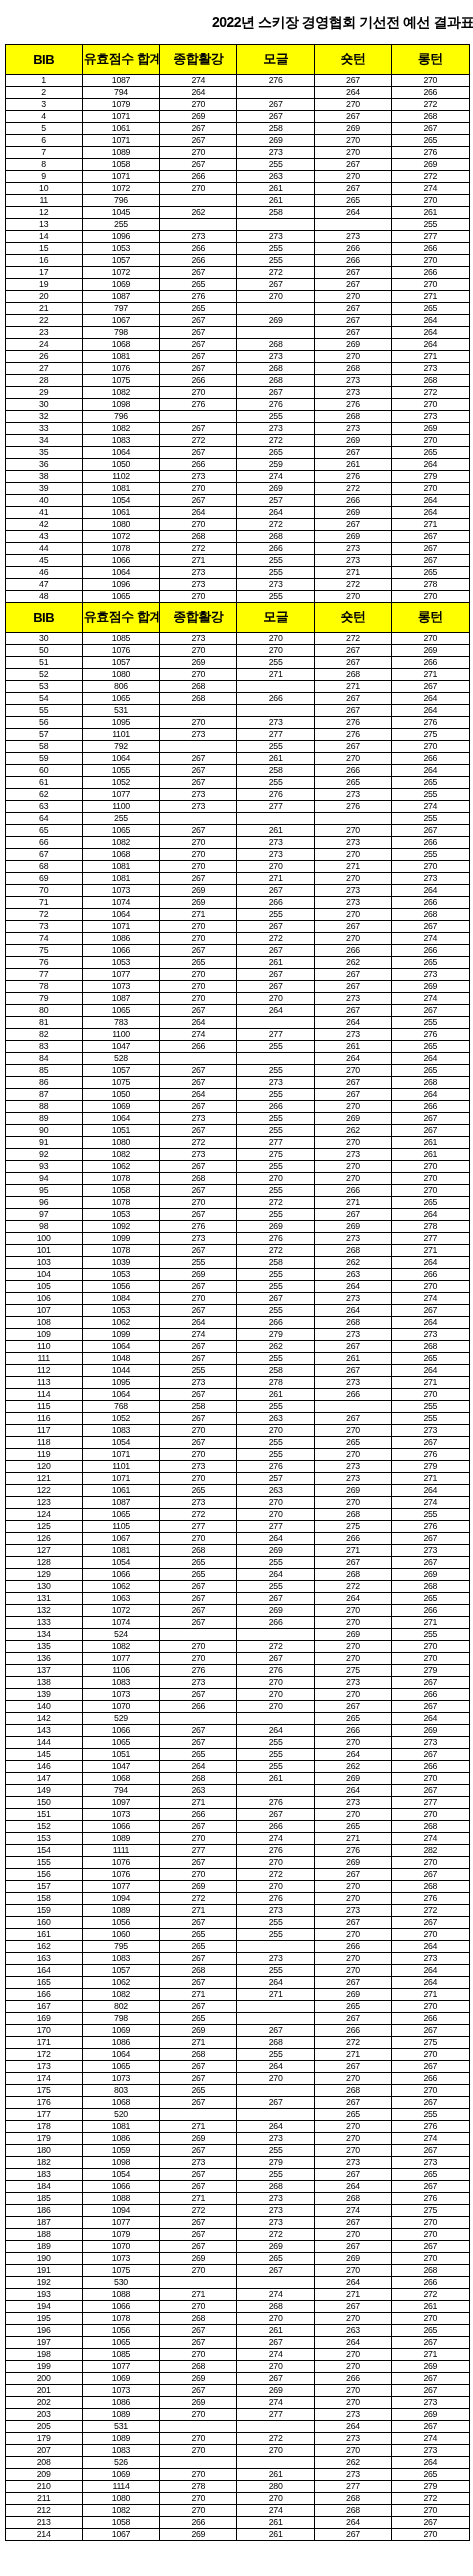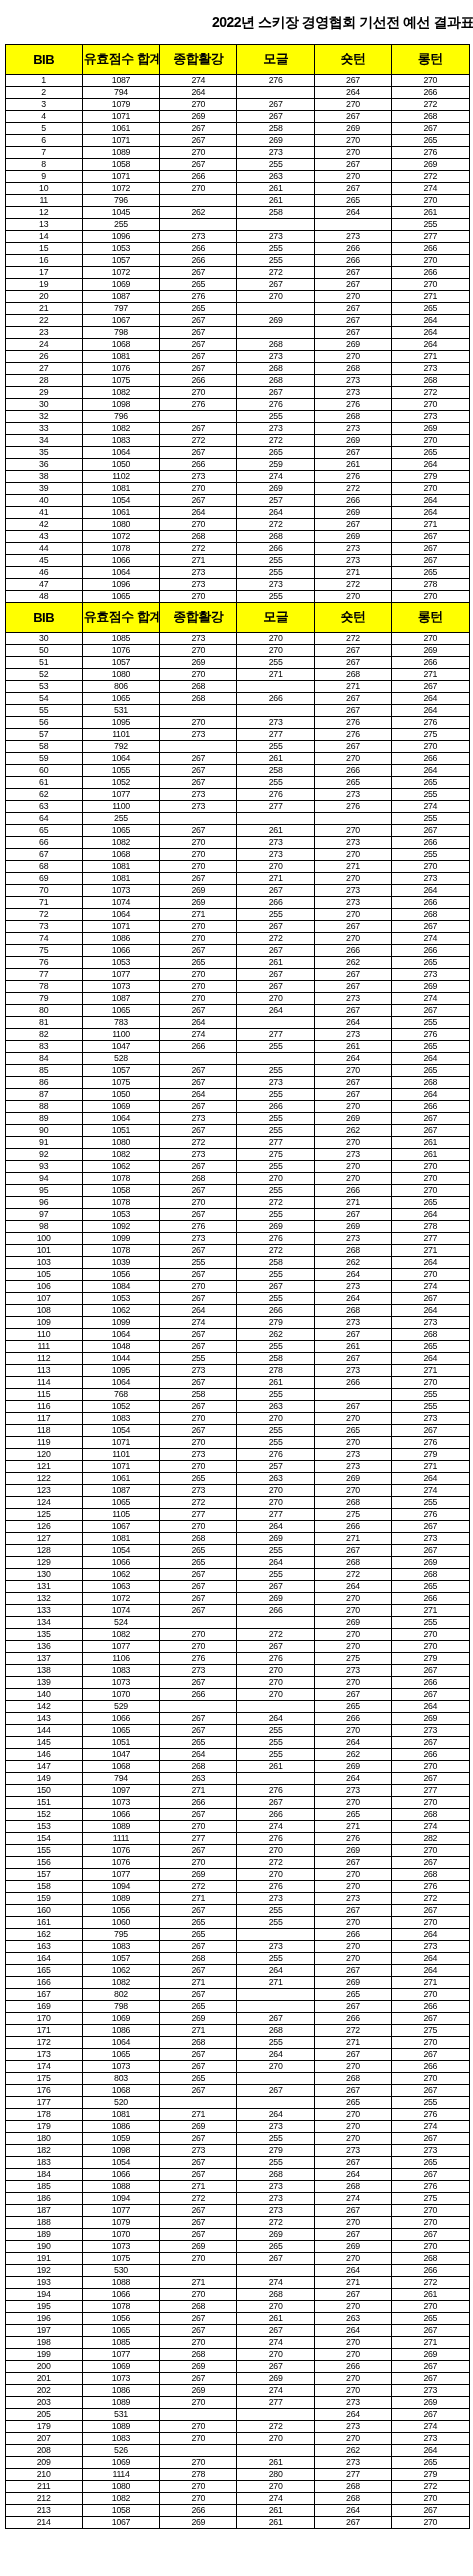--- a/index.html
+++ b/index.html
@@ -841,20 +841,28 @@
         </tr>
         <tr>
           <td>103</td>
           <td>1039</td>
           <td>255</td>
           <td>258</td>
           <td>262</td>
           <td>264</td>
         </tr>
         <tr>
+          <td>104</td>
+          <td>1053</td>
+          <td>269</td>
+          <td>255</td>
+          <td>263</td>
+          <td>266</td>
+        </tr>
+        <tr>
           <td>105</td>
           <td>1056</td>
           <td>267</td>
           <td>255</td>
           <td>264</td>
           <td>270</td>
         </tr>
         <tr>
           <td>106</td>
           <td>1084</td>

